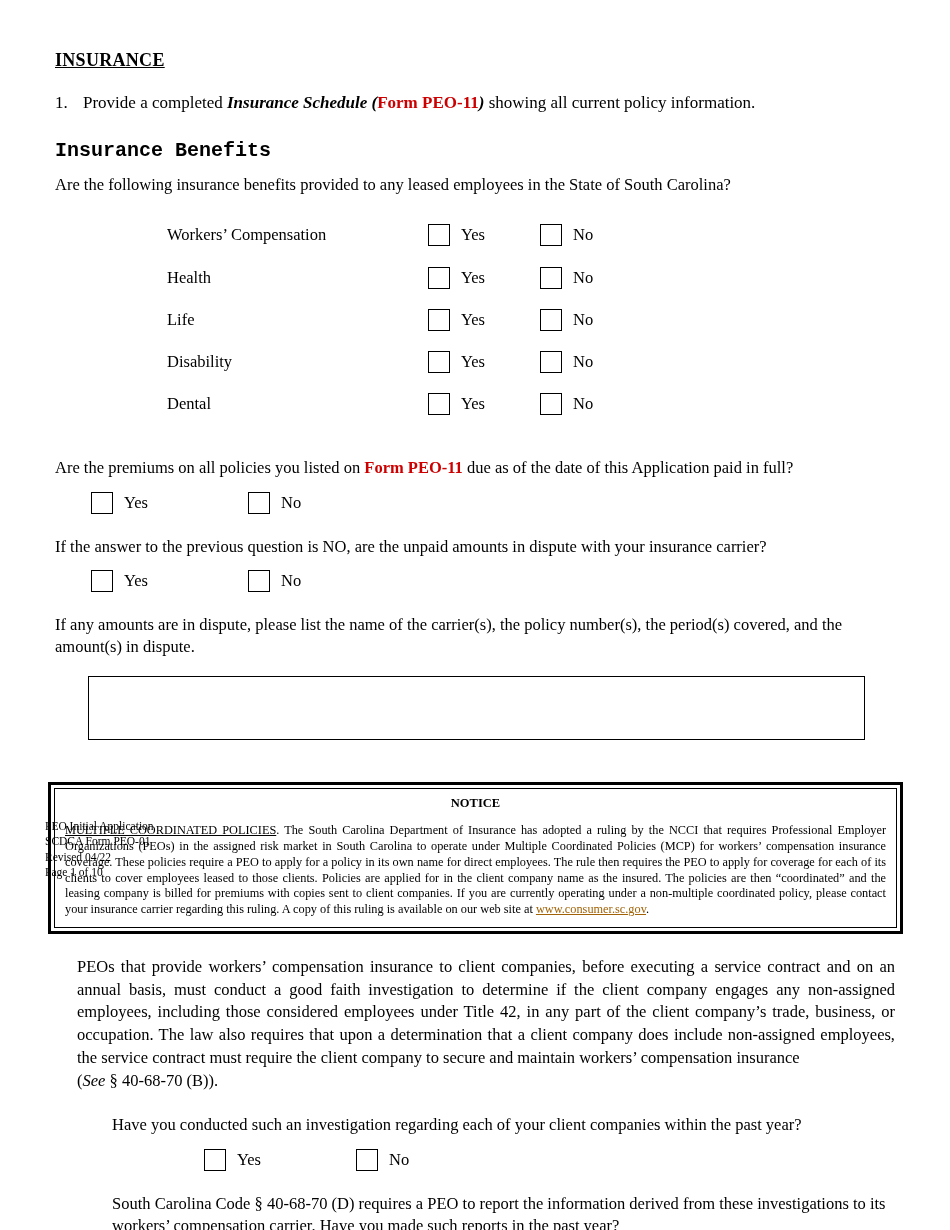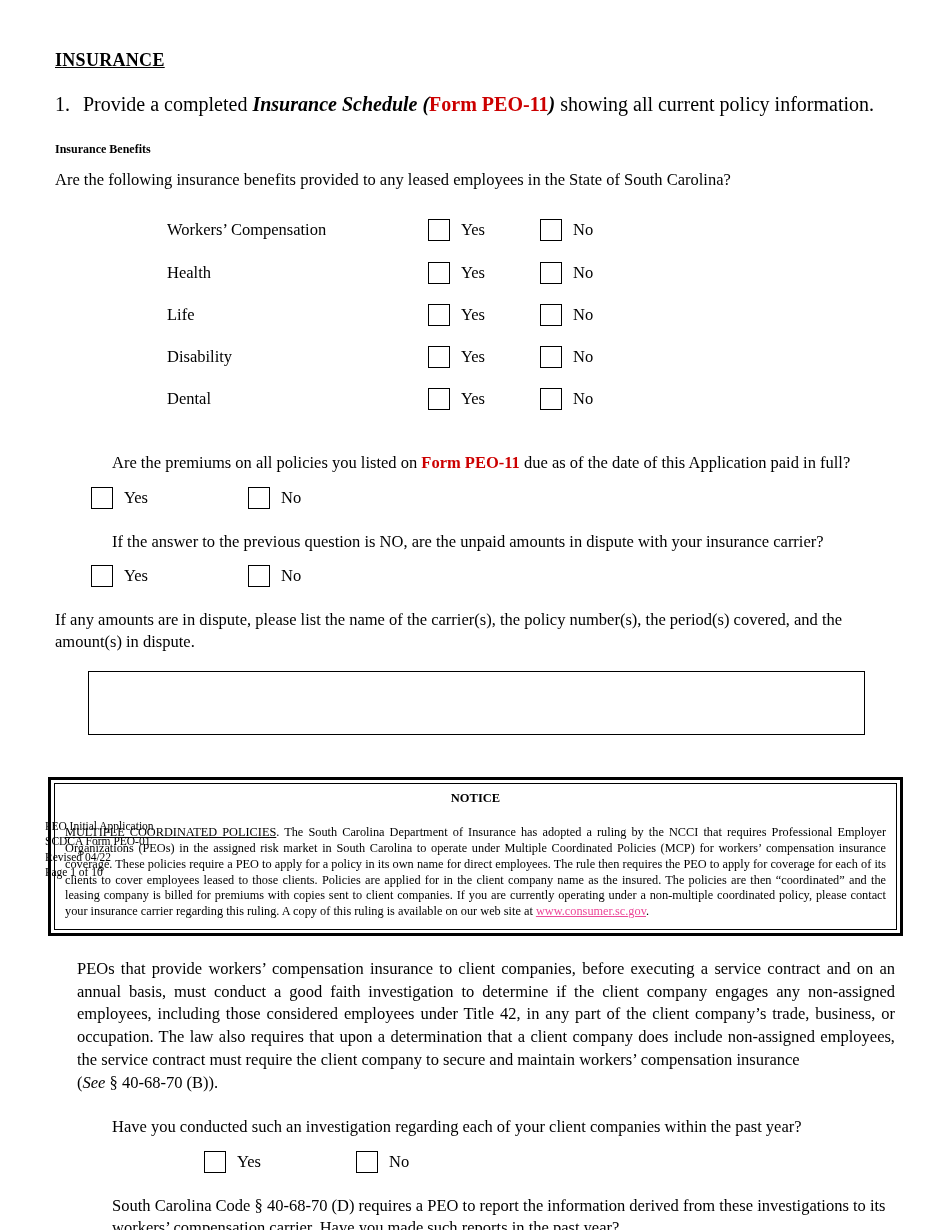--- a/index.html
+++ b/index.html
@@ -30,40 +30,41 @@
   }
   h1.section-title {
     font-family: "Liberation Serif", serif;
     font-size: 18px;
     font-weight: bold;
     text-decoration: underline;
     margin: 0 0 22px 0;
     letter-spacing: 0.3px;
   }
   .numbered-line {
-    font-size: 20px;
+    font-size: 17px;
     margin: 0 0 26px 0;
     padding-left: 0;
   }
   .numbered-line .num {
     display: inline-block;
     width: 28px;
   }
   .bold-italic {
     font-weight: bold;
     font-style: italic;
   }
   .red-bold {
     color: #cc0000;
     font-weight: bold;
   }
   .sub-head {
-    font-size: 12px;
+    font-size: 20px;
     font-weight: bold;
     margin: 0 0 12px 0;
+    font-family: Liberation Mono, monospace;
   }
   .para {
     font-size: 16.5px;
     margin: 0 0 18px 0;
     line-height: 1.35;
   }
   
   .benefits {
     margin: 28px 0 0 0;
     border-collapse: collapse;
@@ -93,21 +94,21 @@
     vertical-align: middle;
   }
   .opt {
     display: inline-block;
     white-space: nowrap;
     padding-left: 36px;
   }
   .col-yes { width: 112px; }
   .col-no  { width: 120px; }
 
-  .indent-1 { margin-left: 57px; }
+  .indent-1 { }
 
   .q-text {
     font-size: 16.5px;
     margin-bottom: 12px;
     line-height: 1.35;
   }
   .answer-row {
     margin: 0 0 22px 0;
   }
   .answer-row .opt { margin-right: 60px; }
@@ -131,33 +132,33 @@
     box-sizing: border-box;
   }
   .notice-inner {
     border: 1px solid #000;
     padding: 7px 10px 9px 10px;
   }
   .notice-title {
     text-align: center;
     font-size: 12.5px;
     font-weight: bold;
-    margin-bottom: 19px;
+    margin-bottom: 12px;
   }
   .notice-body {
     font-size: 12.3px;
     line-height: 1.28;
     text-align: justify;
   }
   .notice-body .mcp {
     font-weight: normal;
     text-decoration: underline;
   }
   .notice-body a.weblink {
-    color: #ec4899;
+    color: #a16207;
     text-decoration: underline;
   }
   .justify-para {
     font-size: 16.5px;
     line-height: 1.38;
     text-align: justify;
     margin: 22px 0 0 22px;
     width: 818px;
   }
   .footer {

